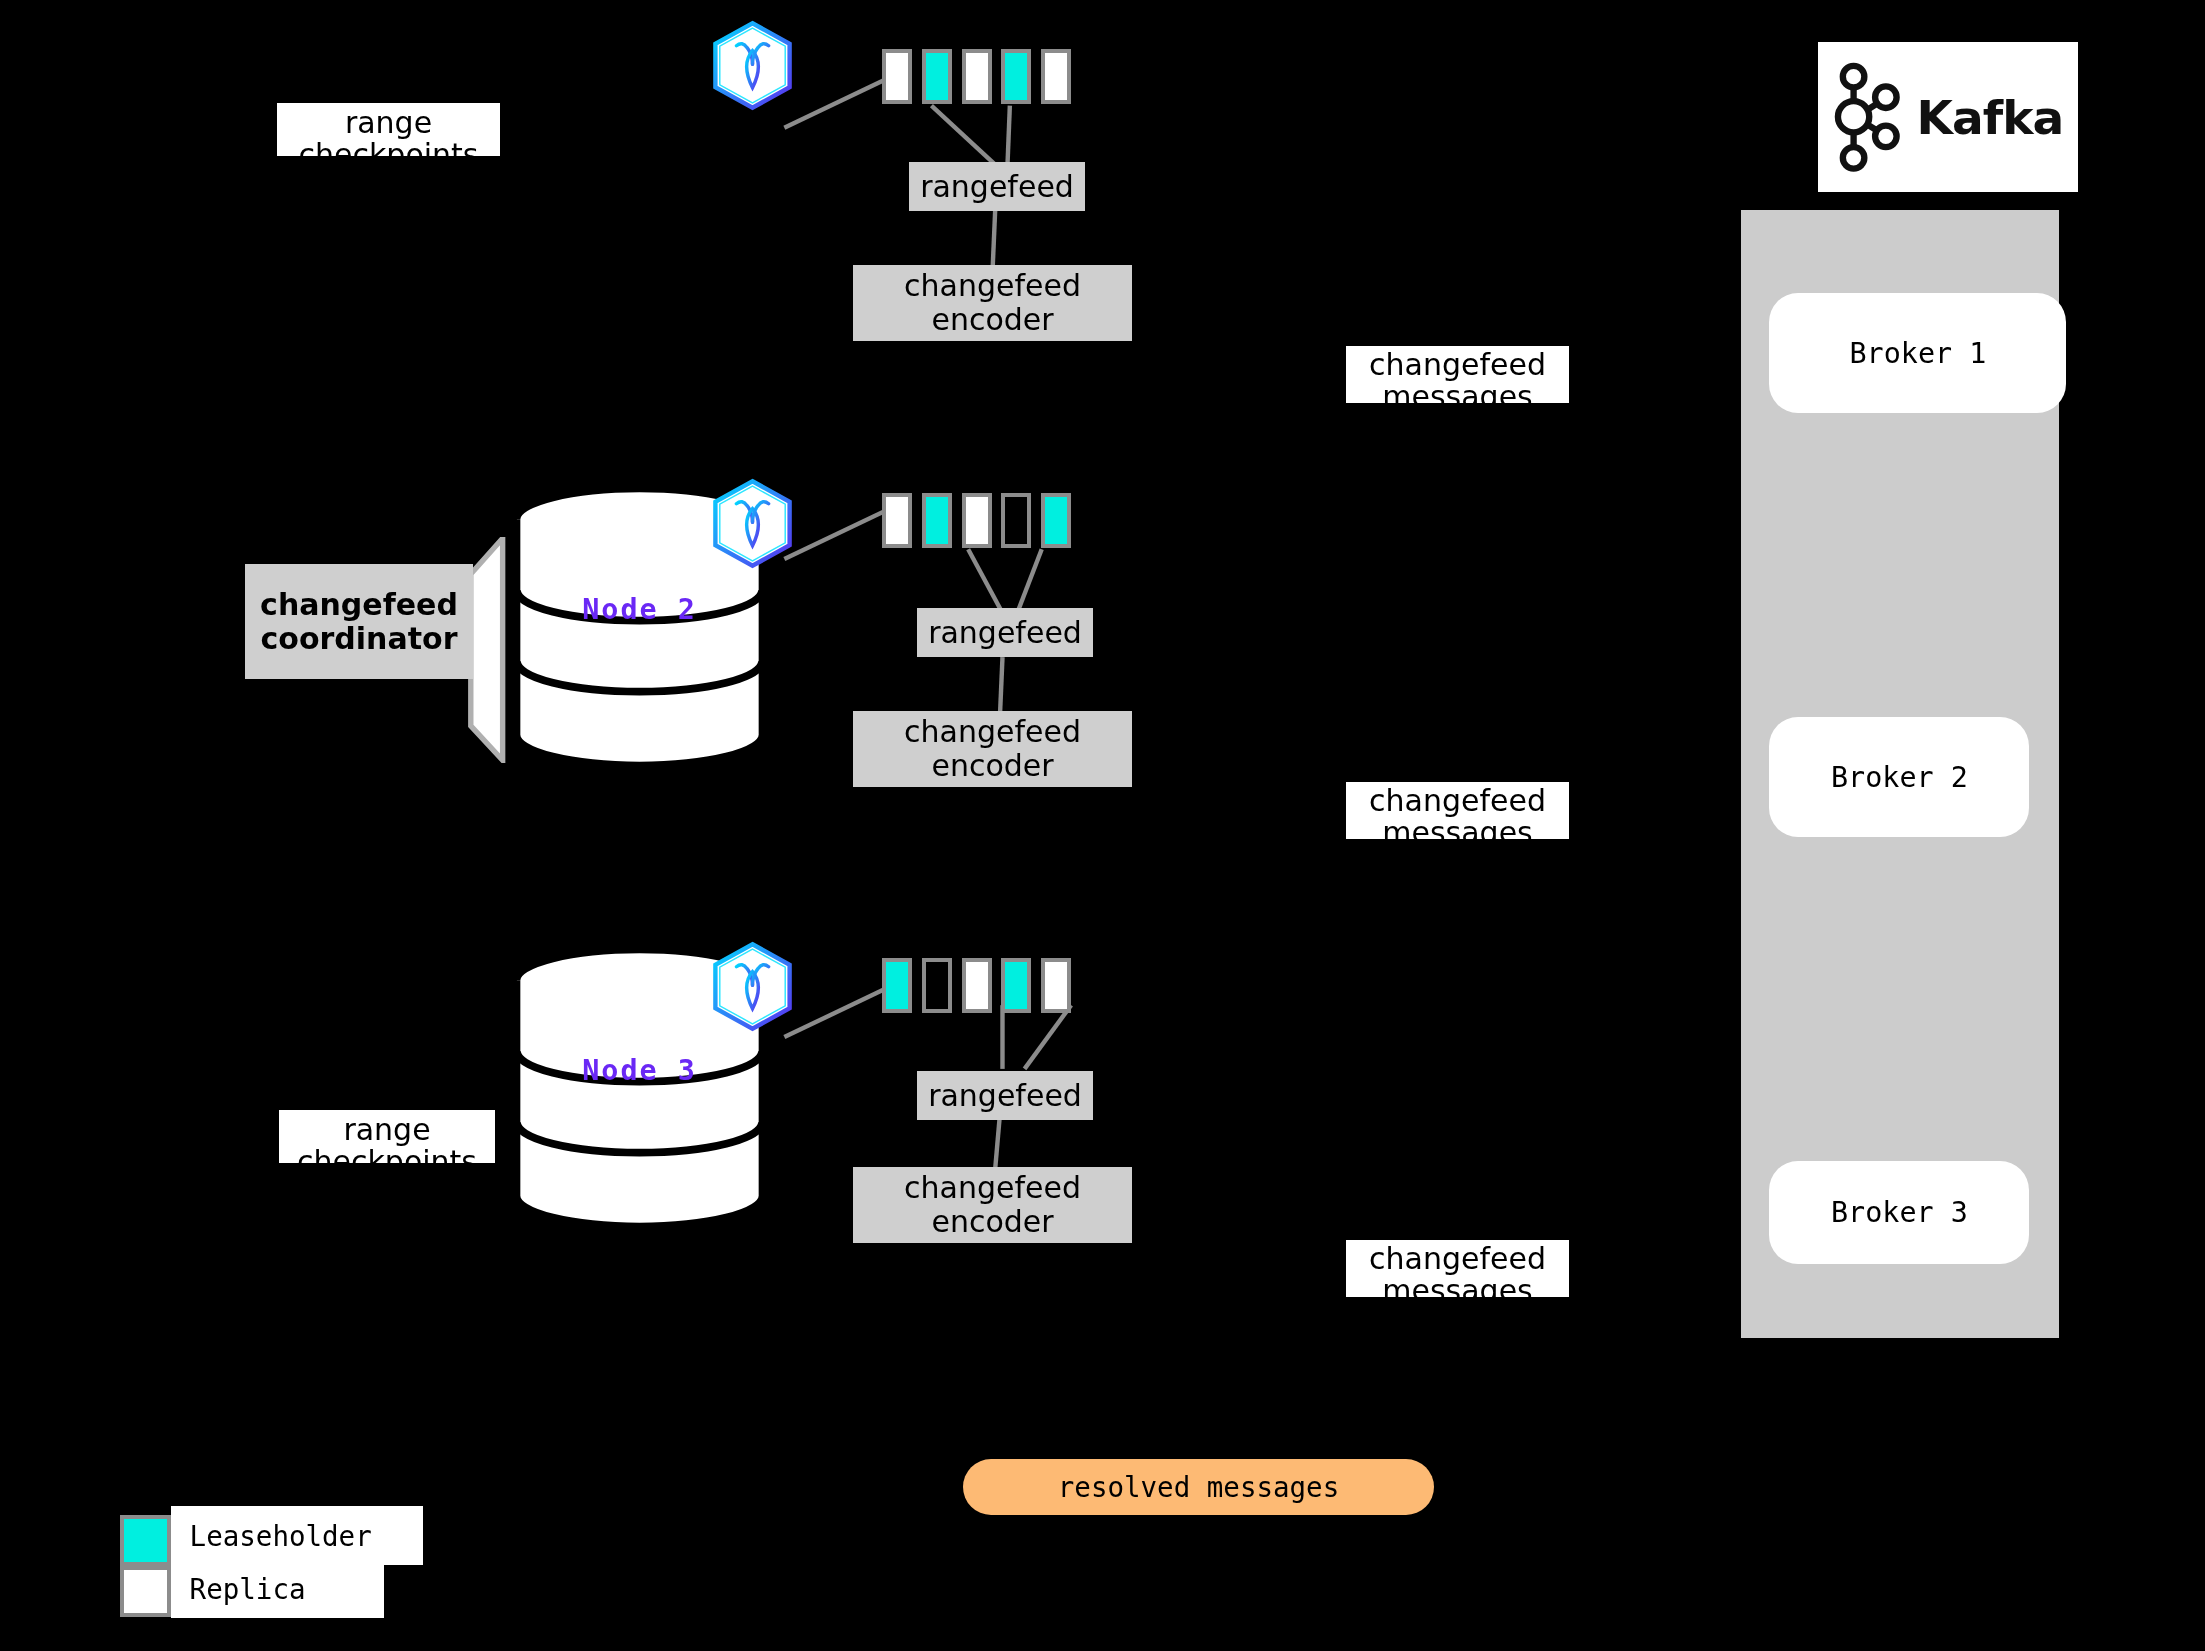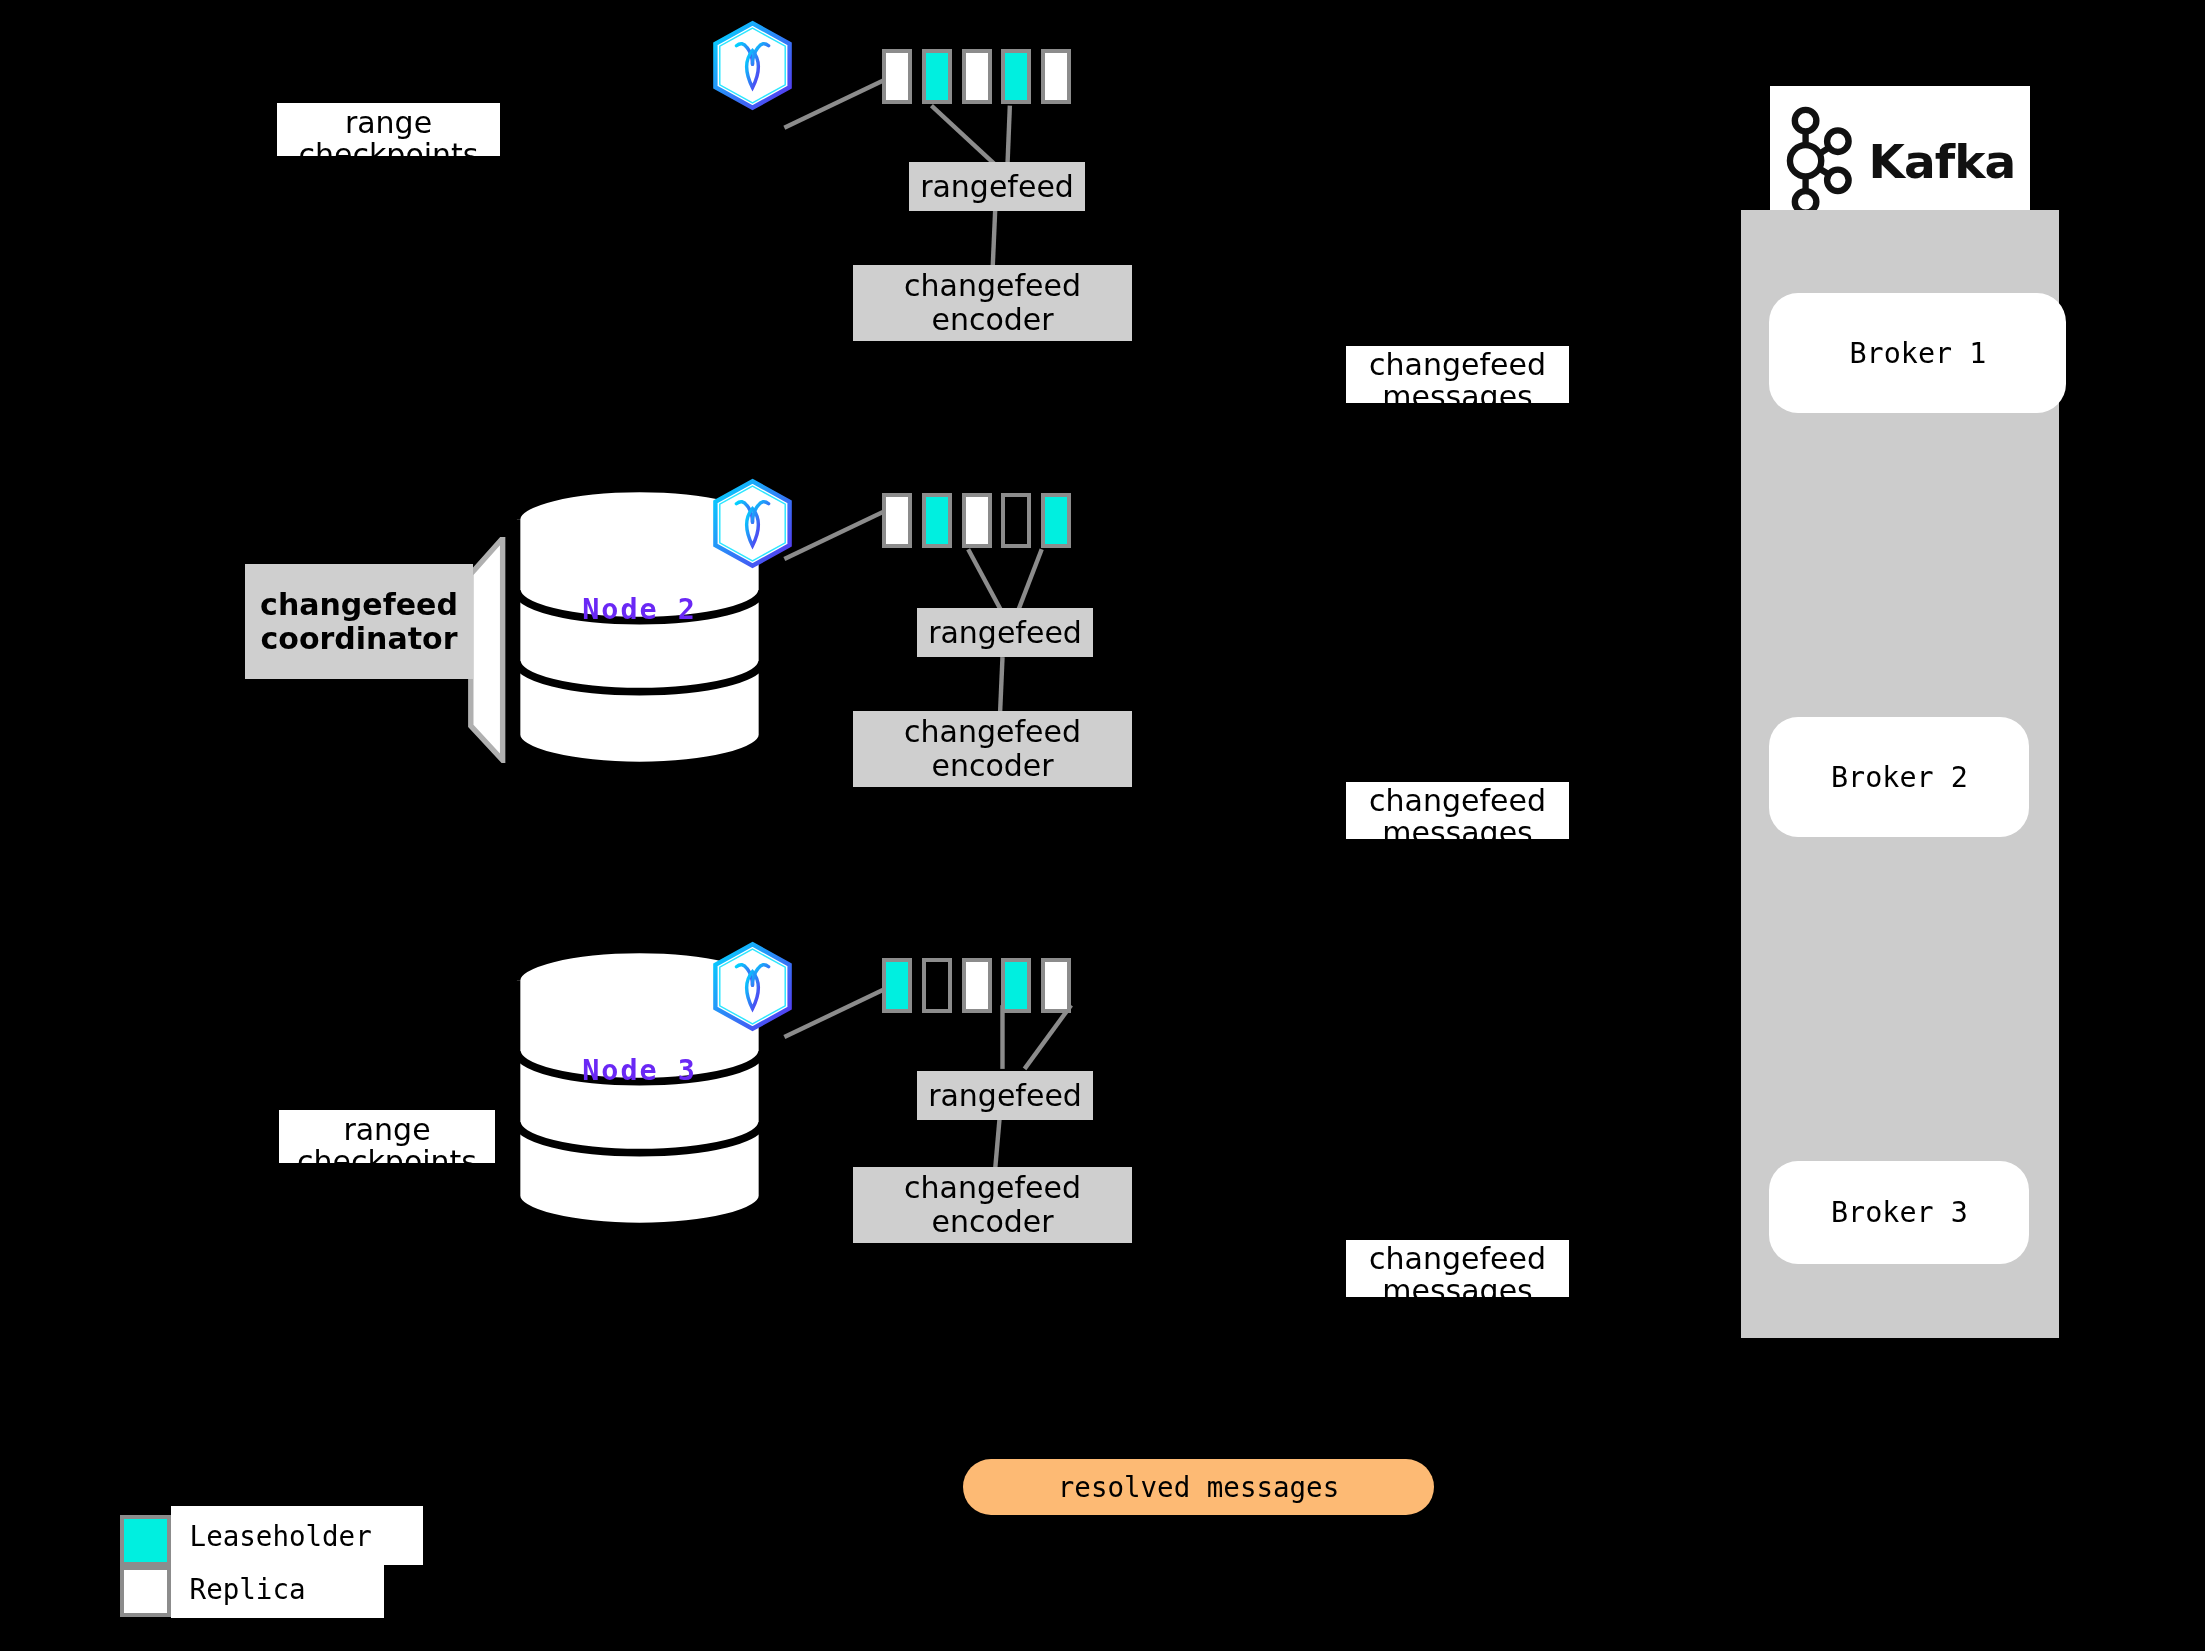--- a/index.html
+++ b/index.html
@@ -255,21 +255,21 @@
   <div class="wbox" style="left:1346px;top:782px;width:223px;height:54px;font-size:30px;padding-top:2.9px;">
     <span>changefeed</span>
     <span>messages</span>
   </div>
 
   <div class="wbox" style="left:1346px;top:1240px;width:223px;height:54px;font-size:30px;padding-top:2.9px;">
     <span>changefeed</span>
     <span>messages</span>
   </div>
 
-  <div class="kafka-logo-box" style="left:1770px;top:42px;width:260px;height:150px;margin-top:44px;">
+  <div class="kafka-logo-box" style="left:1818px;top:42px;width:260px;height:150px;">
     <svg style="width:71px;height:110px;" viewBox="0 0 145 225">
       <g fill="none" stroke="#111" stroke-width="13">
         <circle cx="42" cy="30" r="22"></circle>
         <circle cx="42" cy="112" r="32"></circle>
         <circle cx="42" cy="196" r="22"></circle>
         <circle cx="108" cy="72" r="22"></circle>
         <circle cx="108" cy="152" r="22"></circle>
         <line x1="42" y1="52" x2="42" y2="80"></line>
         <line x1="42" y1="144" x2="42" y2="174"></line>
         <line x1="70" y1="98" x2="90" y2="85"></line>

